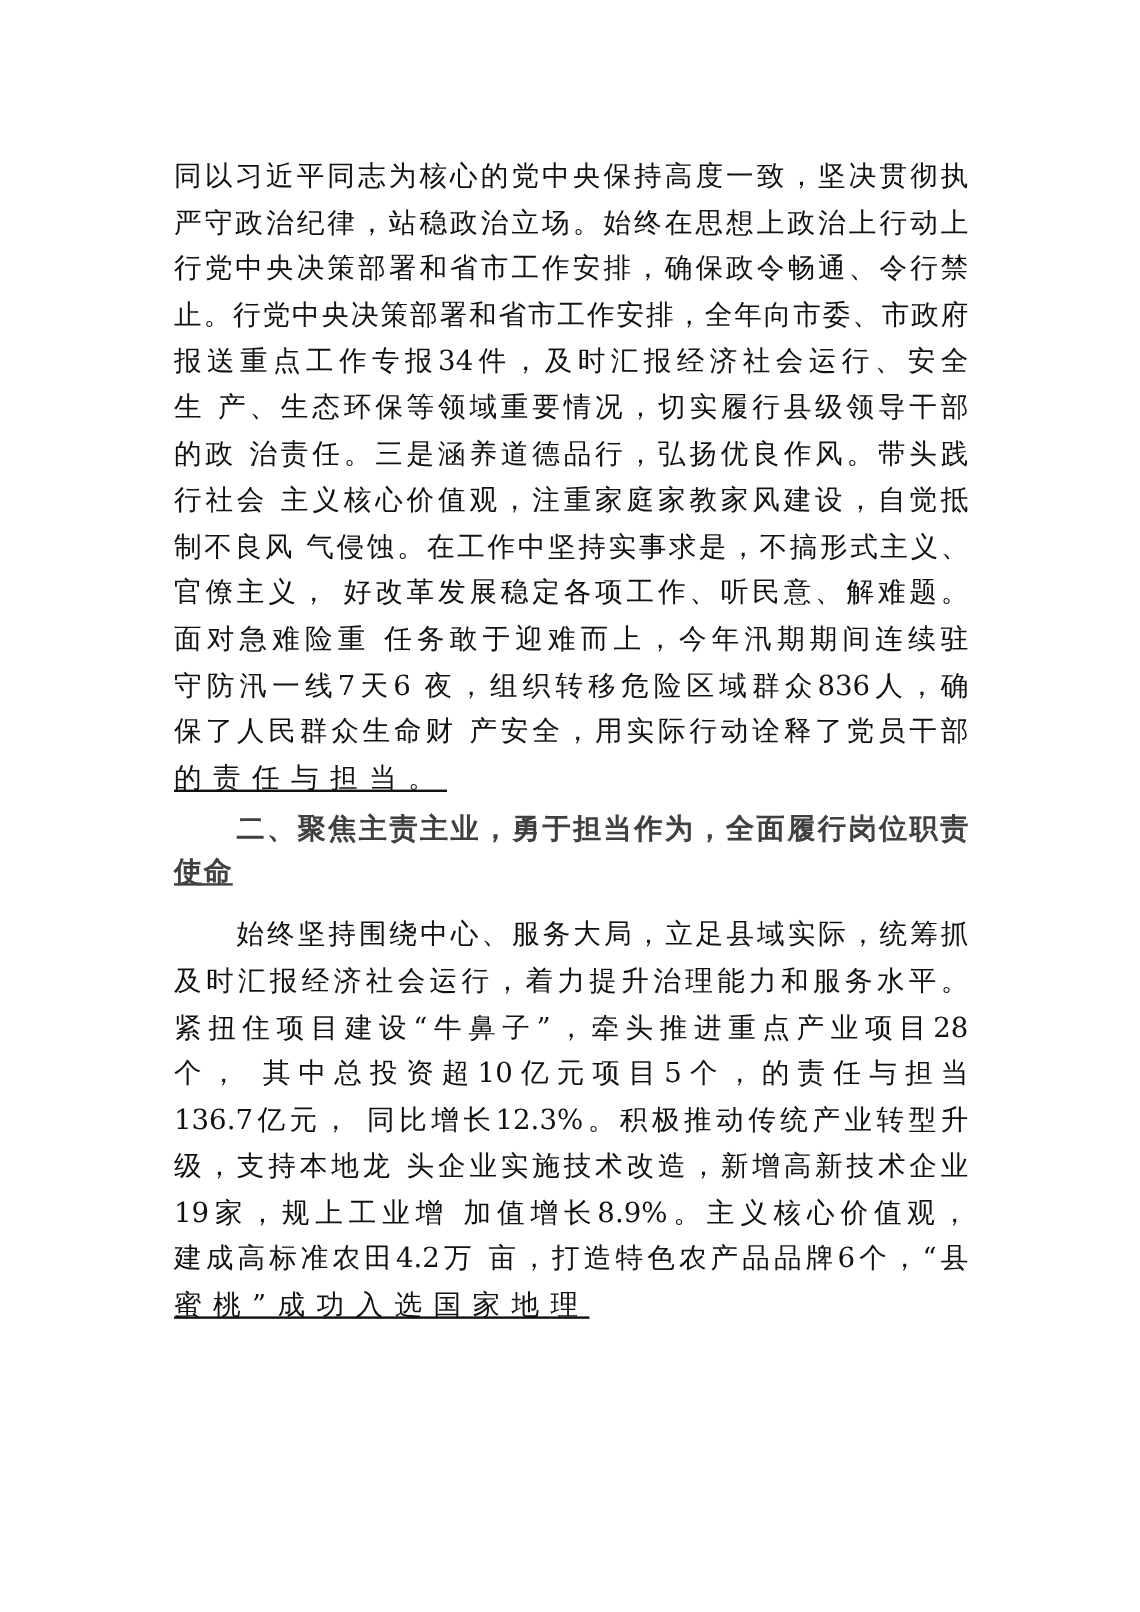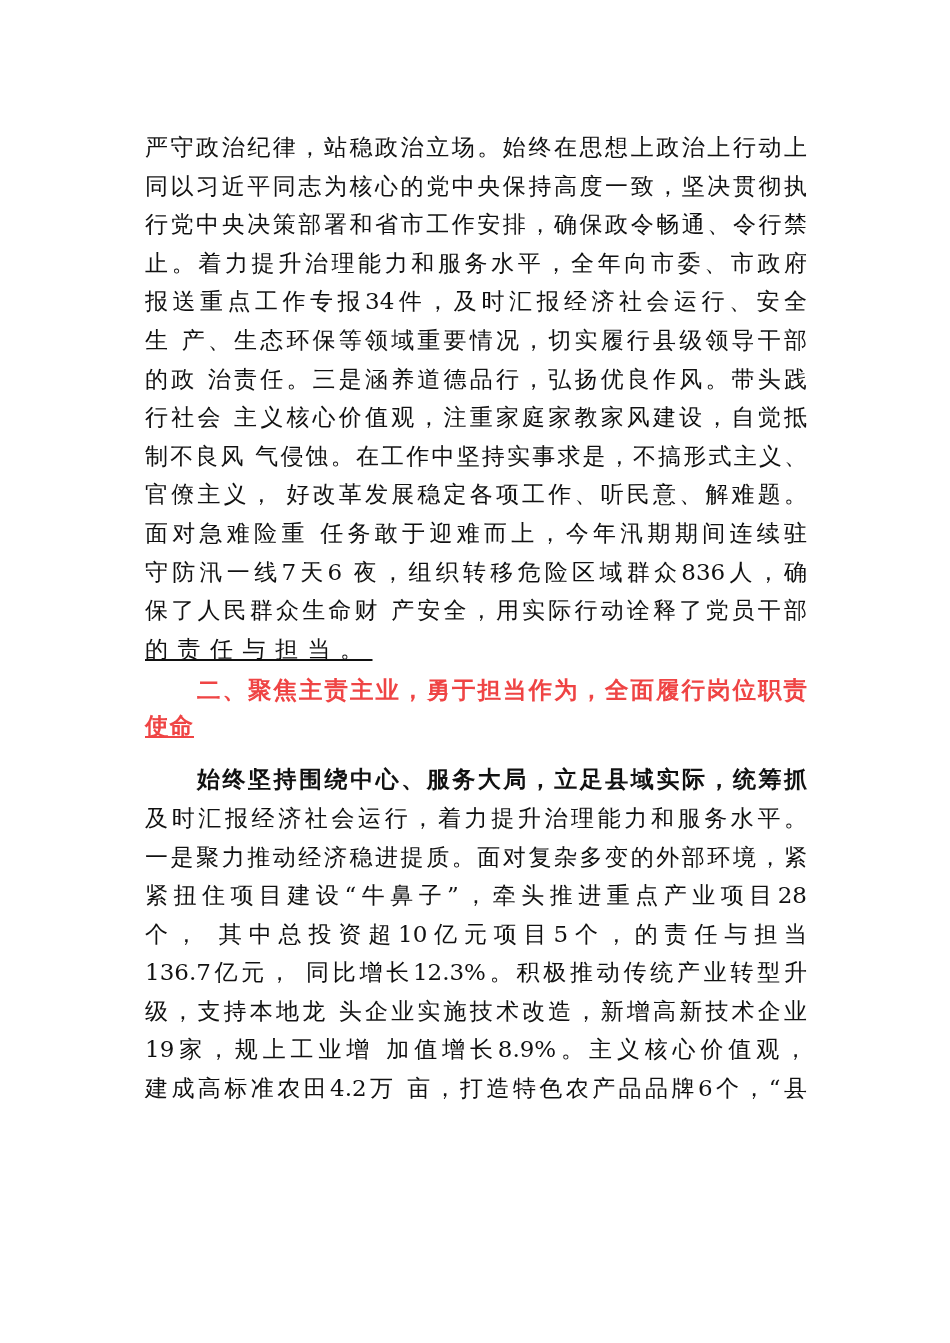--- a/index.html
+++ b/index.html
@@ -31,72 +31,71 @@
       text-align-last: justify;
       letter-spacing: 0;
     }
     .line.last {
       text-align-last: left;
       letter-spacing: 9.5px;
       text-decoration: underline;
     }
     .line.indent {
       padding-left: 52px;
-      font-weight: bold;
     }
     .heading {
       margin-top: 4px;
     }
     .heading .line {
       font-family: "DejaVu Sans", "Liberation Sans", sans-serif;
       font-weight: bold;
       font-size: 23.5px;
       height: 36px;
       line-height: 36px;
-      color: #ef4444;
+      color: #404040;
     }
     .heading .line.last {
       letter-spacing: 1px;
     }
     .para2 {
       margin-top: 16px;
     }
   </style>
 </head>
 <body>
 
 <div class="page">
 
   <div class="para1">
+    <span class="line">同以习近平同志为核心的党中央保持高度一致，坚决贯彻执</span>
     <span class="line">严守政治纪律，站稳政治立场。始终在思想上政治上行动上</span>
-    <span class="line">同以习近平同志为核心的党中央保持高度一致，坚决贯彻执</span>
     <span class="line">行党中央决策部署和省市工作安排，确保政令畅通、令行禁</span>
-    <span class="line">止。着力提升治理能力和服务水平，全年向市委、市政府</span>
+    <span class="line">止。行党中央决策部署和省市工作安排，全年向市委、市政府</span>
     <span class="line">报送重点工作专报34件，及时汇报经济社会运行、安全</span>
     <span class="line">生 产、生态环保等领域重要情况，切实履行县级领导干部</span>
     <span class="line">的政 治责任。三是涵养道德品行，弘扬优良作风。带头践</span>
     <span class="line">行社会 主义核心价值观，注重家庭家教家风建设，自觉抵</span>
     <span class="line">制不良风 气侵蚀。在工作中坚持实事求是，不搞形式主义、</span>
     <span class="line">官僚主义， 好改革发展稳定各项工作、听民意、解难题。</span>
     <span class="line">面对急难险重 任务敢于迎难而上，今年汛期期间连续驻</span>
     <span class="line">守防汛一线7天6 夜，组织转移危险区域群众836人，确</span>
     <span class="line">保了人民群众生命财 产安全，用实际行动诠释了党员干部</span>
     <span class="line last">的责任与担当。</span>
   </div>
 
   <div class="heading">
     <span class="line indent">二、聚焦主责主业，勇于担当作为，全面履行岗位职责</span>
     <span class="line last">使命</span>
   </div>
 
   <div class="para2">
     <span class="line indent">始终坚持围绕中心、服务大局，立足县域实际，统筹抓</span>
     <span class="line">及时汇报经济社会运行，着力提升治理能力和服务水平。</span>
-    <span class="line">一是聚力推动经济稳进提质。面对复杂多变的外部环境，紧</span>
     <span class="line">紧扭住项目建设“牛鼻子”，牵头推进重点产业项目28</span>
     <span class="line">个， 其中总投资超10亿元项目5个，的责任与担当</span>
     <span class="line">136.7亿元， 同比增长12.3%。积极推动传统产业转型升</span>
     <span class="line">级，支持本地龙  头企业实施技术改造，新增高新技术企业</span>
     <span class="line">19家，规上工业增  加值增长8.9%。主义核心价值观，</span>
     <span class="line">建成高标准农田4.2万 亩，打造特色农产品品牌6个，“县</span>
+    <span class="line last">蜜桃”成功入选国家地理</span>
   </div>
 
 </div>
 
 </body></html>

